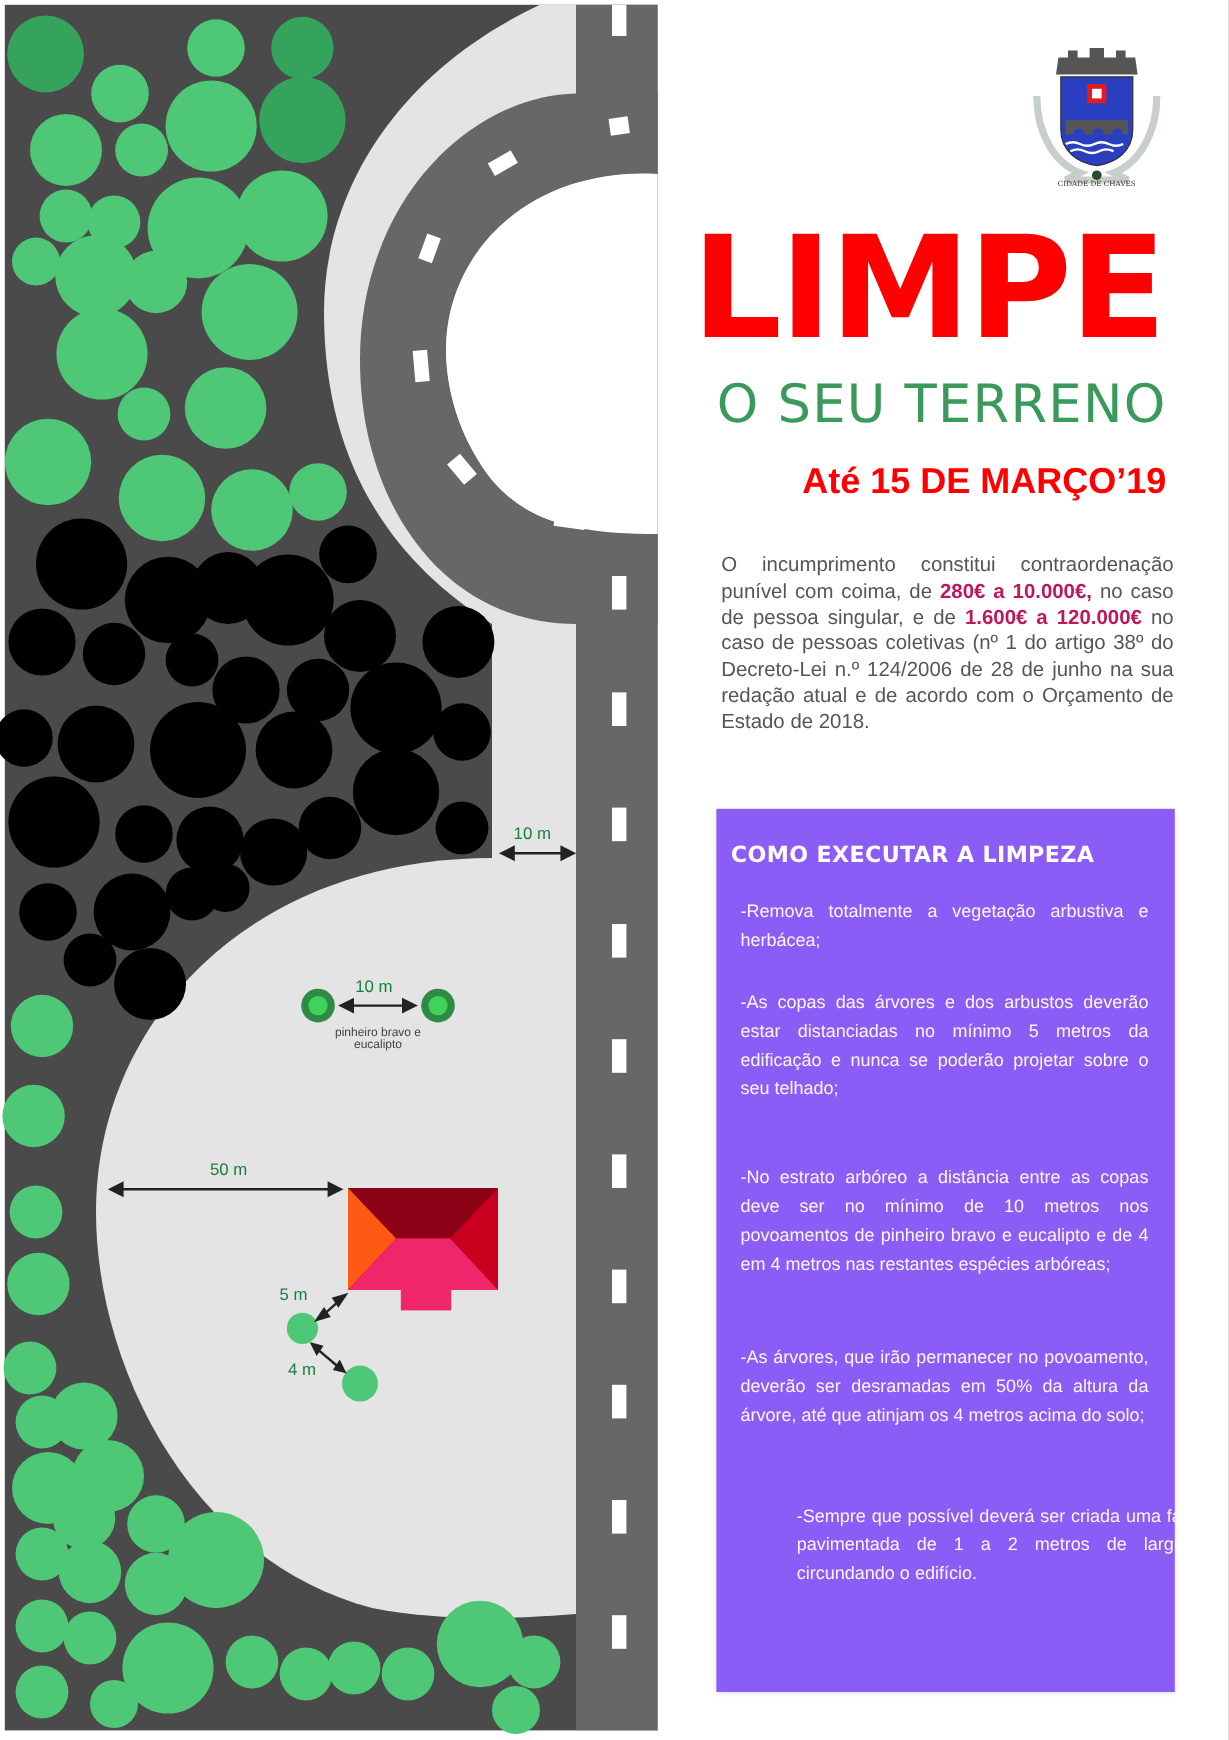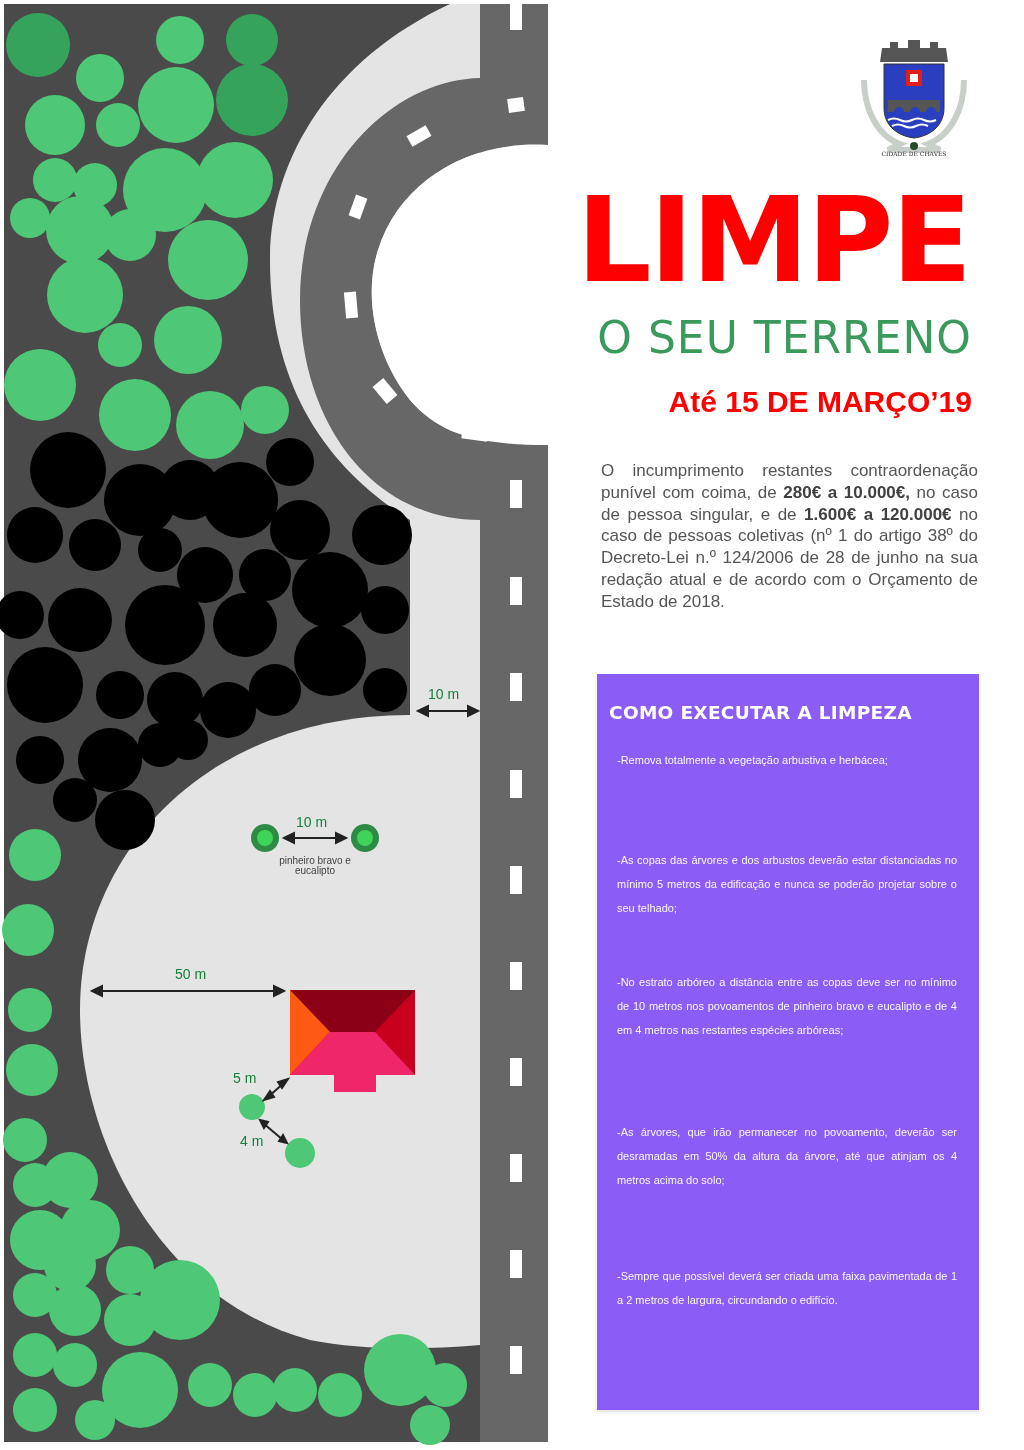--- a/index.html
+++ b/index.html
@@ -6,24 +6,24 @@
   body { width:1024px; height:1450px; background:#ffffff; position:relative; overflow:hidden; font-family:"Liberation Sans", sans-serif; }
   .map { position:absolute; left:0; top:0; width:552px; height:1450px; }
   .map svg { display:block; }
   .map-label { position:absolute; font-family:"Liberation Sans", sans-serif; color:#15803d; font-size:14px; }
   .map-label.small { font-size:10px; line-height:10px; text-align:center; color:#444; }
   .crest { position:absolute; left:860px; top:38px; width:108px; height:126px; }
   .title-limpe { position:absolute; left:470px; top:180px; width:500px; text-align:right; font-family:"DejaVu Sans", sans-serif; font-weight:bold; color:#ff0000; font-size:118px; line-height:120px; letter-spacing:-2px; }
   .title-sub { position:absolute; left:460px; top:313px; width:512px; text-align:right; font-family:"DejaVu Sans", sans-serif; font-weight:normal; color:#3a9a5b; font-size:44px; line-height:50px; letter-spacing:1px; }
   .title-date { position:absolute; left:560px; top:384px; width:412px; text-align:right; font-family:"Liberation Sans", sans-serif; font-weight:bold; color:#ff0000; font-size:30px; line-height:36px; }
   .fine-text { position:absolute; left:601px; top:460px; width:377px; font-size:17px; line-height:21.8px; color:#555; text-align:justify; }
-  .fine-text b { color:#404040; }
+  .fine-text b { color:#be185d; }
   .green-box { position:absolute; left:597px; top:674px; width:382px; height:736px; background:#8b5cf6; box-shadow:0 2px 4px rgba(0,0,0,0.12); }
   .green-box h2 { margin:0; position:absolute; left:12px; top:28px; font-family:"DejaVu Sans", sans-serif; font-weight:bold; font-size:18.5px; color:#ffffff; letter-spacing:0.3px; white-space:nowrap; }
-  .green-box .item { position:absolute; left:20px; width:340px; font-size:11px; line-height:24px; color:#ffffff; text-align:justify; opacity:0.95; }
+  .green-box .item { position:absolute; left:20px; width:340px; font-size:15px; line-height:24px; color:#ffffff; text-align:justify; opacity:0.95; }
 </style>
 </head>
 <body>
 
 <div class="map">
   <svg width="552" height="1450" viewBox="0 0 552 1450">
 
     <rect x="4" y="4" width="544" height="1438" fill="#4a4a4a"></rect>
 
     <path d="M450 4 L548 4 L548 1442 L480 1442 L480 760 L410 760 L410 520 C330 470 270 390 270 260 C270 160 330 60 450 4 Z" fill="#e4e4e4"></path>
@@ -206,22 +206,22 @@
     <path d="M28 82 q6 -3 12 0 t12 0 t12 0 t12 0 M32 88 q6 -3 12 0 t12 0 t12 0" stroke="#ffffff" stroke-width="2" fill="none"></path>
     <circle cx="54" cy="108" r="4" fill="#2a4a2a"></circle>
   </svg>
   <span style="position:absolute; left:18px; top:112px; width:72px; font-family:'DejaVu Serif', serif; font-size:6px; color:#333; text-align:center;">CIDADE DE CHAVES</span>
 </div>
 
 <div class="title-limpe">LIMPE</div>
 <div class="title-sub">O SEU TERRENO</div>
 <div class="title-date">Até 15 DE MARÇO’19</div>
 
-<div class="fine-text"><span>O incumprimento restantes contraordenação punível com coima, de </span><b>280€ a 10.000€,</b><span> no caso de pessoa singular, e de </span><b>1.600€ a 120.000€</b><span> no caso de pessoas coletivas (nº 1 do artigo 38º do Decreto-Lei n.º 124/2006 de 28 de junho na sua redação atual e de acordo com o Orçamento de Estado de 2018.</span></div>
+<div class="fine-text"><span>O incumprimento constitui contraordenação punível com coima, de </span><b>280€ a 10.000€,</b><span> no caso de pessoa singular, e de </span><b>1.600€ a 120.000€</b><span> no caso de pessoas coletivas (nº 1 do artigo 38º do Decreto-Lei n.º 124/2006 de 28 de junho na sua redação atual e de acordo com o Orçamento de Estado de 2018.</span></div>
 
 <div class="green-box">
   <h2>COMO EXECUTAR A LIMPEZA</h2>
   <div class="item" style="top:74px;">-Remova totalmente a vegetação arbustiva e herbácea;</div>
-  <div class="item" style="top:150px;margin-top:24px;">-As copas das árvores e dos arbustos deverão estar distanciadas no mínimo 5 metros da edificação e nunca se poderão projetar sobre o seu telhado;</div>
+  <div class="item" style="top:150px;">-As copas das árvores e dos arbustos deverão estar distanciadas no mínimo 5 metros da edificação e nunca se poderão projetar sobre o seu telhado;</div>
   <div class="item" style="top:296px;">-No estrato arbóreo a distância entre as copas deve ser no mínimo de 10 metros nos povoamentos de pinheiro bravo e eucalipto e de 4 em 4 metros nas restantes espécies arbóreas;</div>
   <div class="item" style="top:446px;">-As árvores, que irão permanecer no povoamento, deverão ser desramadas em 50% da altura da árvore, até que atinjam os 4 metros acima do solo;</div>
-  <div class="item" style="top:590px;">-Sempre que possível deverá ser criada uma faixa pavimentada de 1 a 2 metros de largura, circundando o edifício.</div>
+  <div class="item" style="top:578px;margin-left:47px;">-Sempre que possível deverá ser criada uma faixa pavimentada de 1 a 2 metros de largura, circundando o edifício.</div>
 </div>
 
 </body></html>

